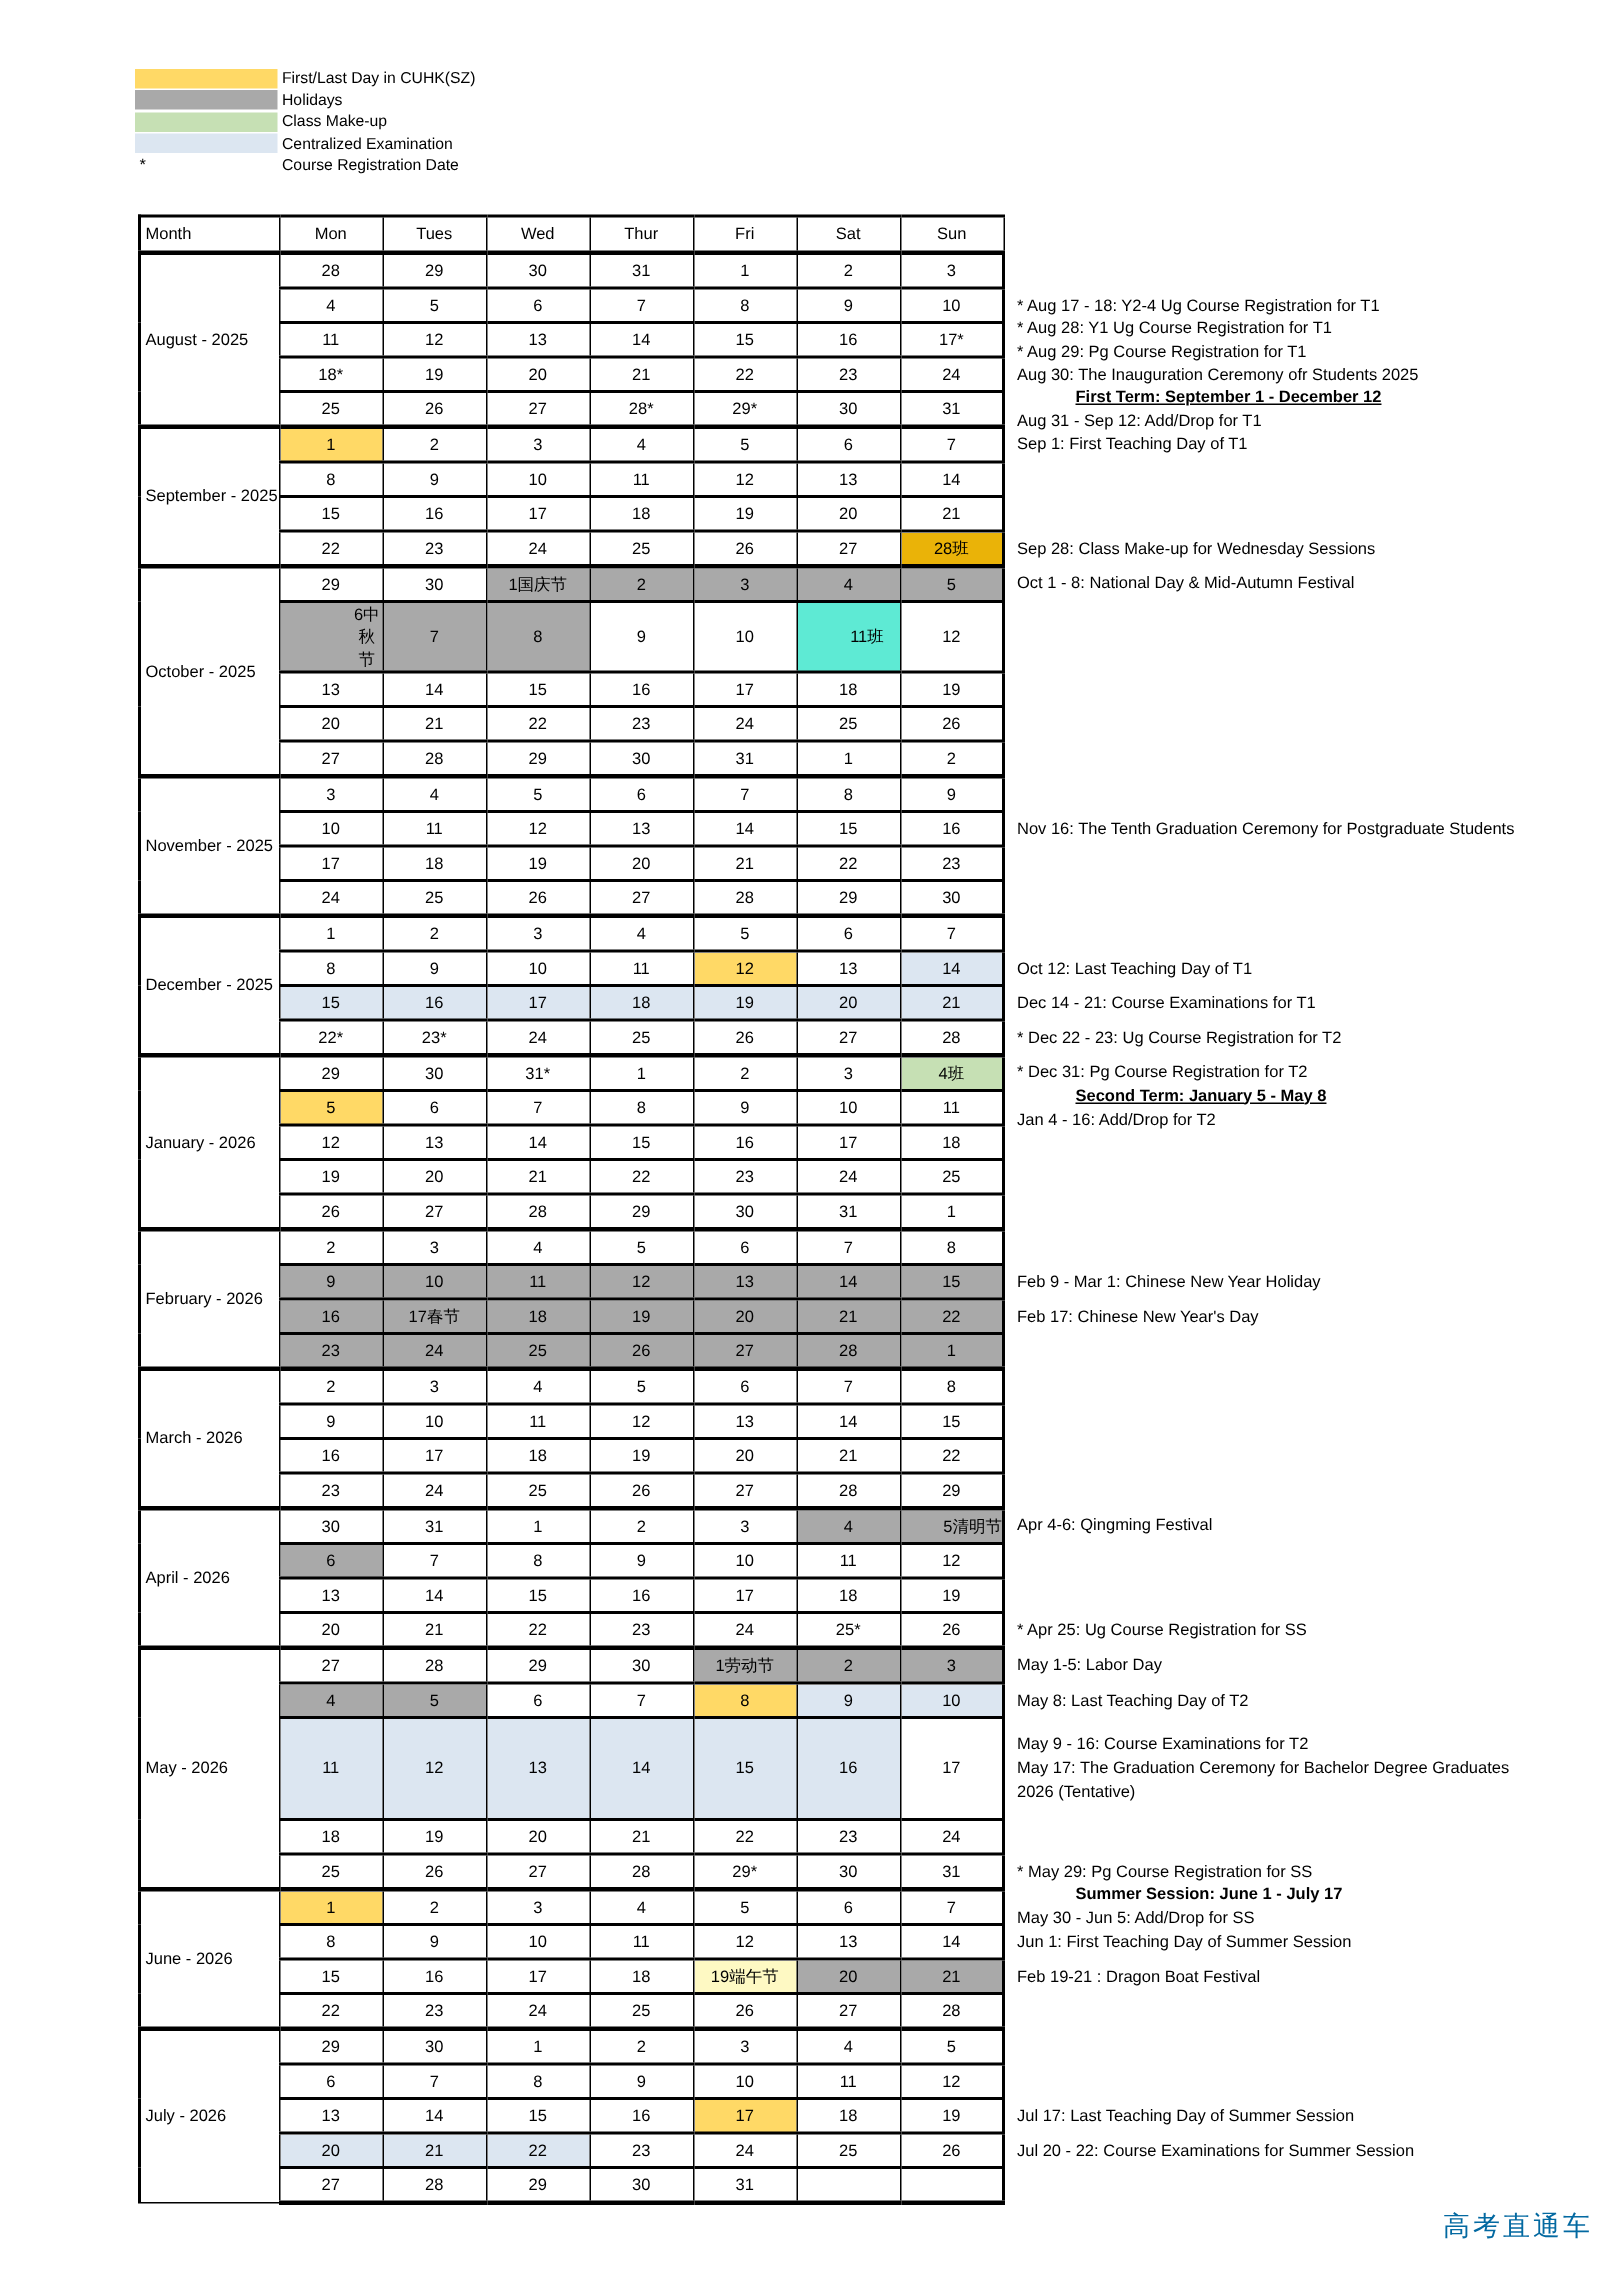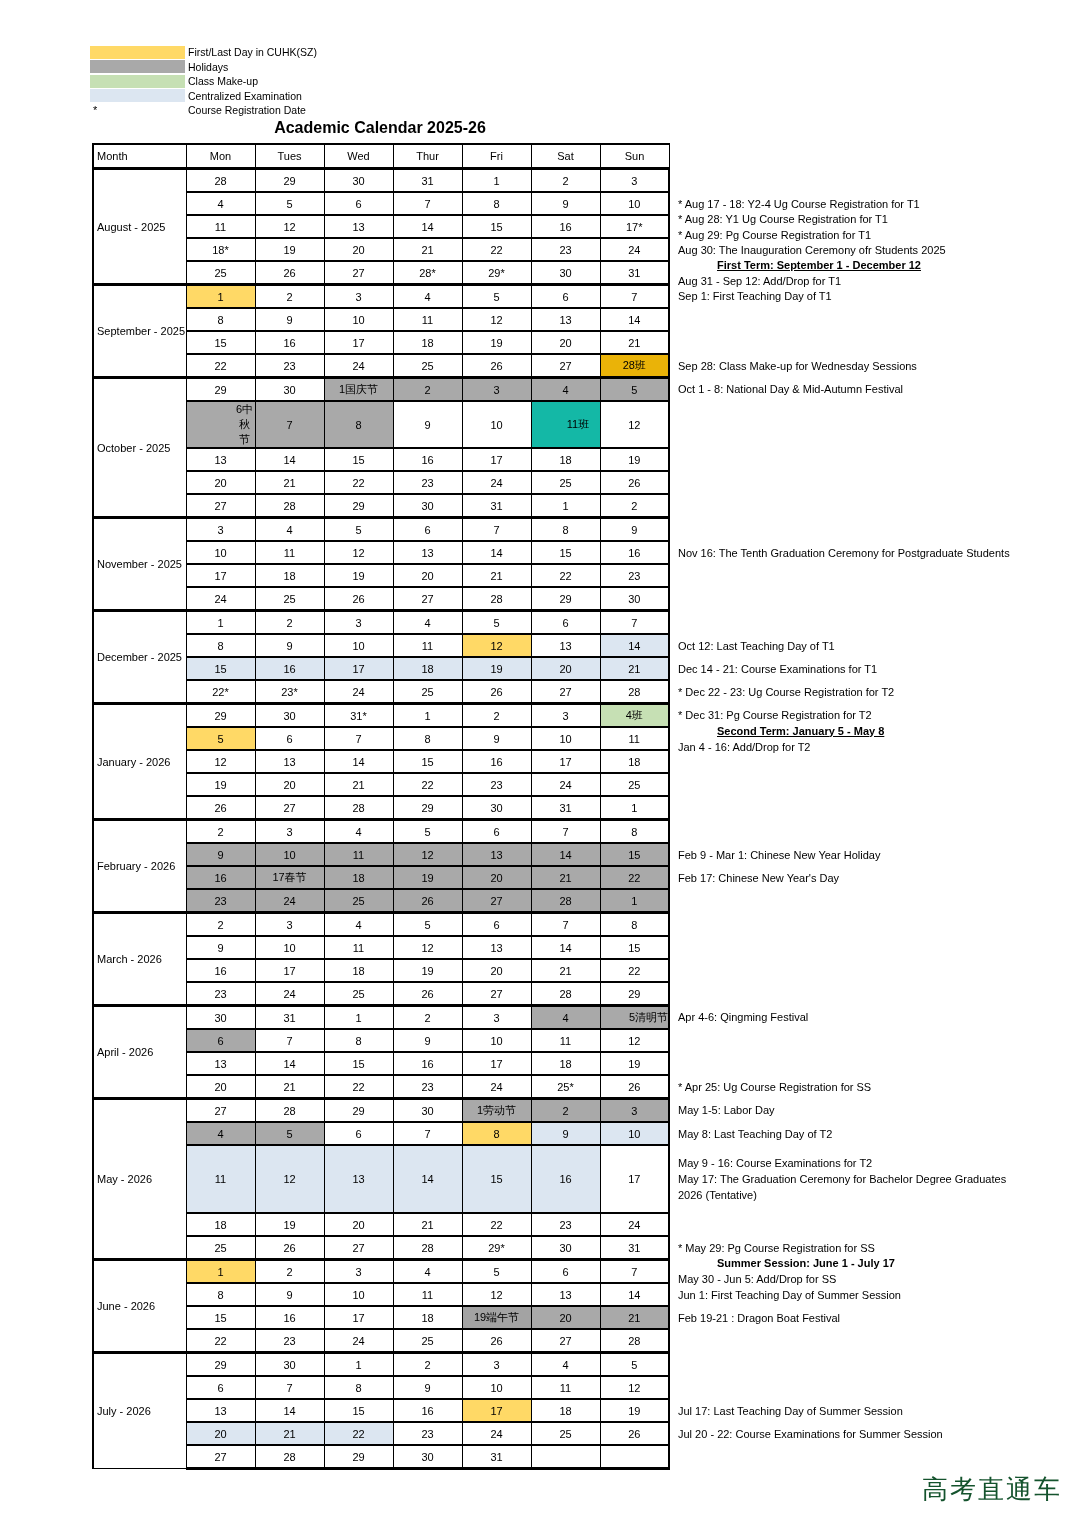--- a/index.html
+++ b/index.html
@@ -42,22 +42,22 @@
   .cal tr.tall td.day { height:66px; }
   .cal td.notes { border:none; position:relative; padding:0; }
   .notes-wrap {
     position:absolute; left:8px; top:50%; transform:translateY(-50%);
     font-size:11px; line-height:16px; white-space:nowrap;
   }
   .note-line.b { font-weight:bold;margin-left:39px; }
   .note-line.u { text-decoration:underline; }
   
   .watermark {
-    position:absolute; right:18px; top:1472px; font-size:26px; letter-spacing:2px;
-    color:#14532d; font-family:"DejaVu Sans", sans-serif;
+    position:absolute; right:18px; top:1472px; font-size:18px; letter-spacing:2px;
+    color:#0369a1; font-family:"DejaVu Sans", sans-serif;
   }
 </style>
 </head>
 <body>
 
 <div class="page">
 
   <div class="legend">
     <div class="legend-row">
       <span class="swatch" style="background: rgb(255, 217, 102);"></span>
@@ -74,21 +74,20 @@
     <div class="legend-row">
       <span class="swatch" style="background: rgb(220, 230, 241);"></span>
       <span>Centralized Examination</span>
     </div>
     <div class="legend-row">
       <span class="star-cell">*</span>
       <span>Course Registration Date</span>
     </div>
   </div>
 
-  <div class="title">Academic Calendar 2025-26</div>
 
   <table class="cal">
     <colgroup>
       <col class="c-month">
       <col class="c-day">
         <col class="c-day">
         <col class="c-day">
         <col class="c-day">
       <col class="c-day">
         <col class="c-day">
@@ -241,21 +240,21 @@
               <div class="note-line">Oct 1 - 8: National Day &amp; Mid-Autumn Festival</div>
             </div>
           </td>
         </tr>
         <tr>
           <td class="day" style="background: rgb(169, 169, 169); padding-left: 48px;">6中秋节</td>
           <td class="day" style="background: rgb(169, 169, 169);">7</td>
           <td class="day" style="background: rgb(169, 169, 169);">8</td>
           <td class="day">9</td>
           <td class="day">10</td>
-          <td class="day" style="background: #14b8a6; padding-left: 25px;">11班</td>
+          <td class="day" style="background: #5eead4; padding-left: 25px;">11班</td>
           <td class="day col-sun">12</td>
           <td class="notes"></td>
         </tr>
         <tr>
           <td class="day">13</td>
           <td class="day">14</td>
           <td class="day">15</td>
           <td class="day">16</td>
           <td class="day">17</td>
           <td class="day">18</td>
@@ -676,21 +675,21 @@
             <div class="notes-wrap">
               <div class="note-line">Jun 1: First Teaching Day of Summer Session</div>
             </div>
           </td>
         </tr>
         <tr>
           <td class="day">15</td>
           <td class="day">16</td>
           <td class="day">17</td>
           <td class="day">18</td>
-          <td class="day" style="background: #a3a3a3;">19端午节</td>
+          <td class="day" style="background: #fef9c3;">19端午节</td>
           <td class="day" style="background: rgb(169, 169, 169);">20</td>
           <td class="day col-sun" style="background: rgb(169, 169, 169);">21</td>
           <td class="notes">
             <div class="notes-wrap">
               <div class="note-line">Feb 19-21 : Dragon Boat Festival</div>
             </div>
           </td>
         </tr>
         <tr>
           <td class="day">22</td>

